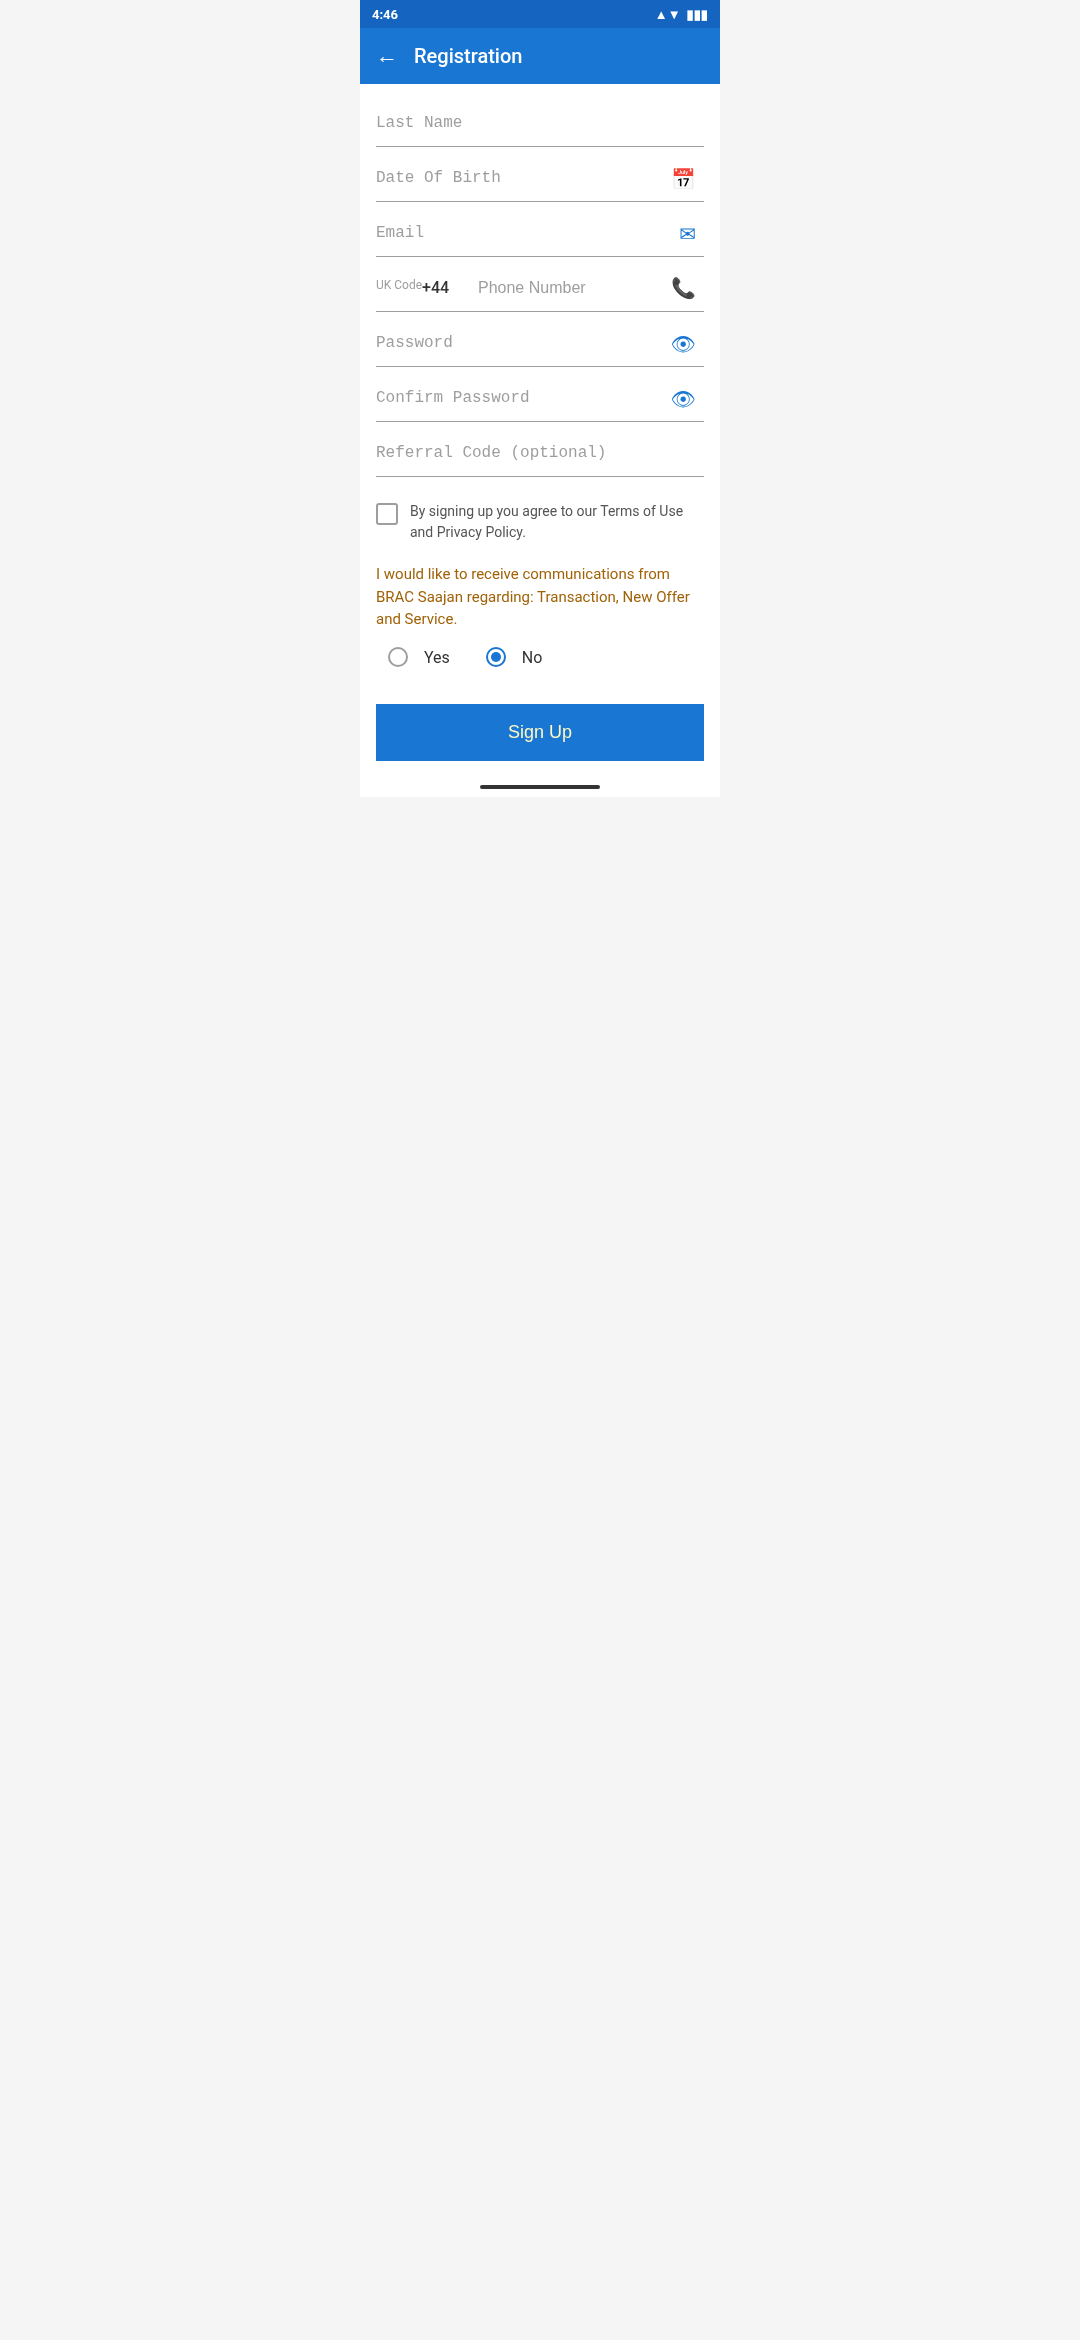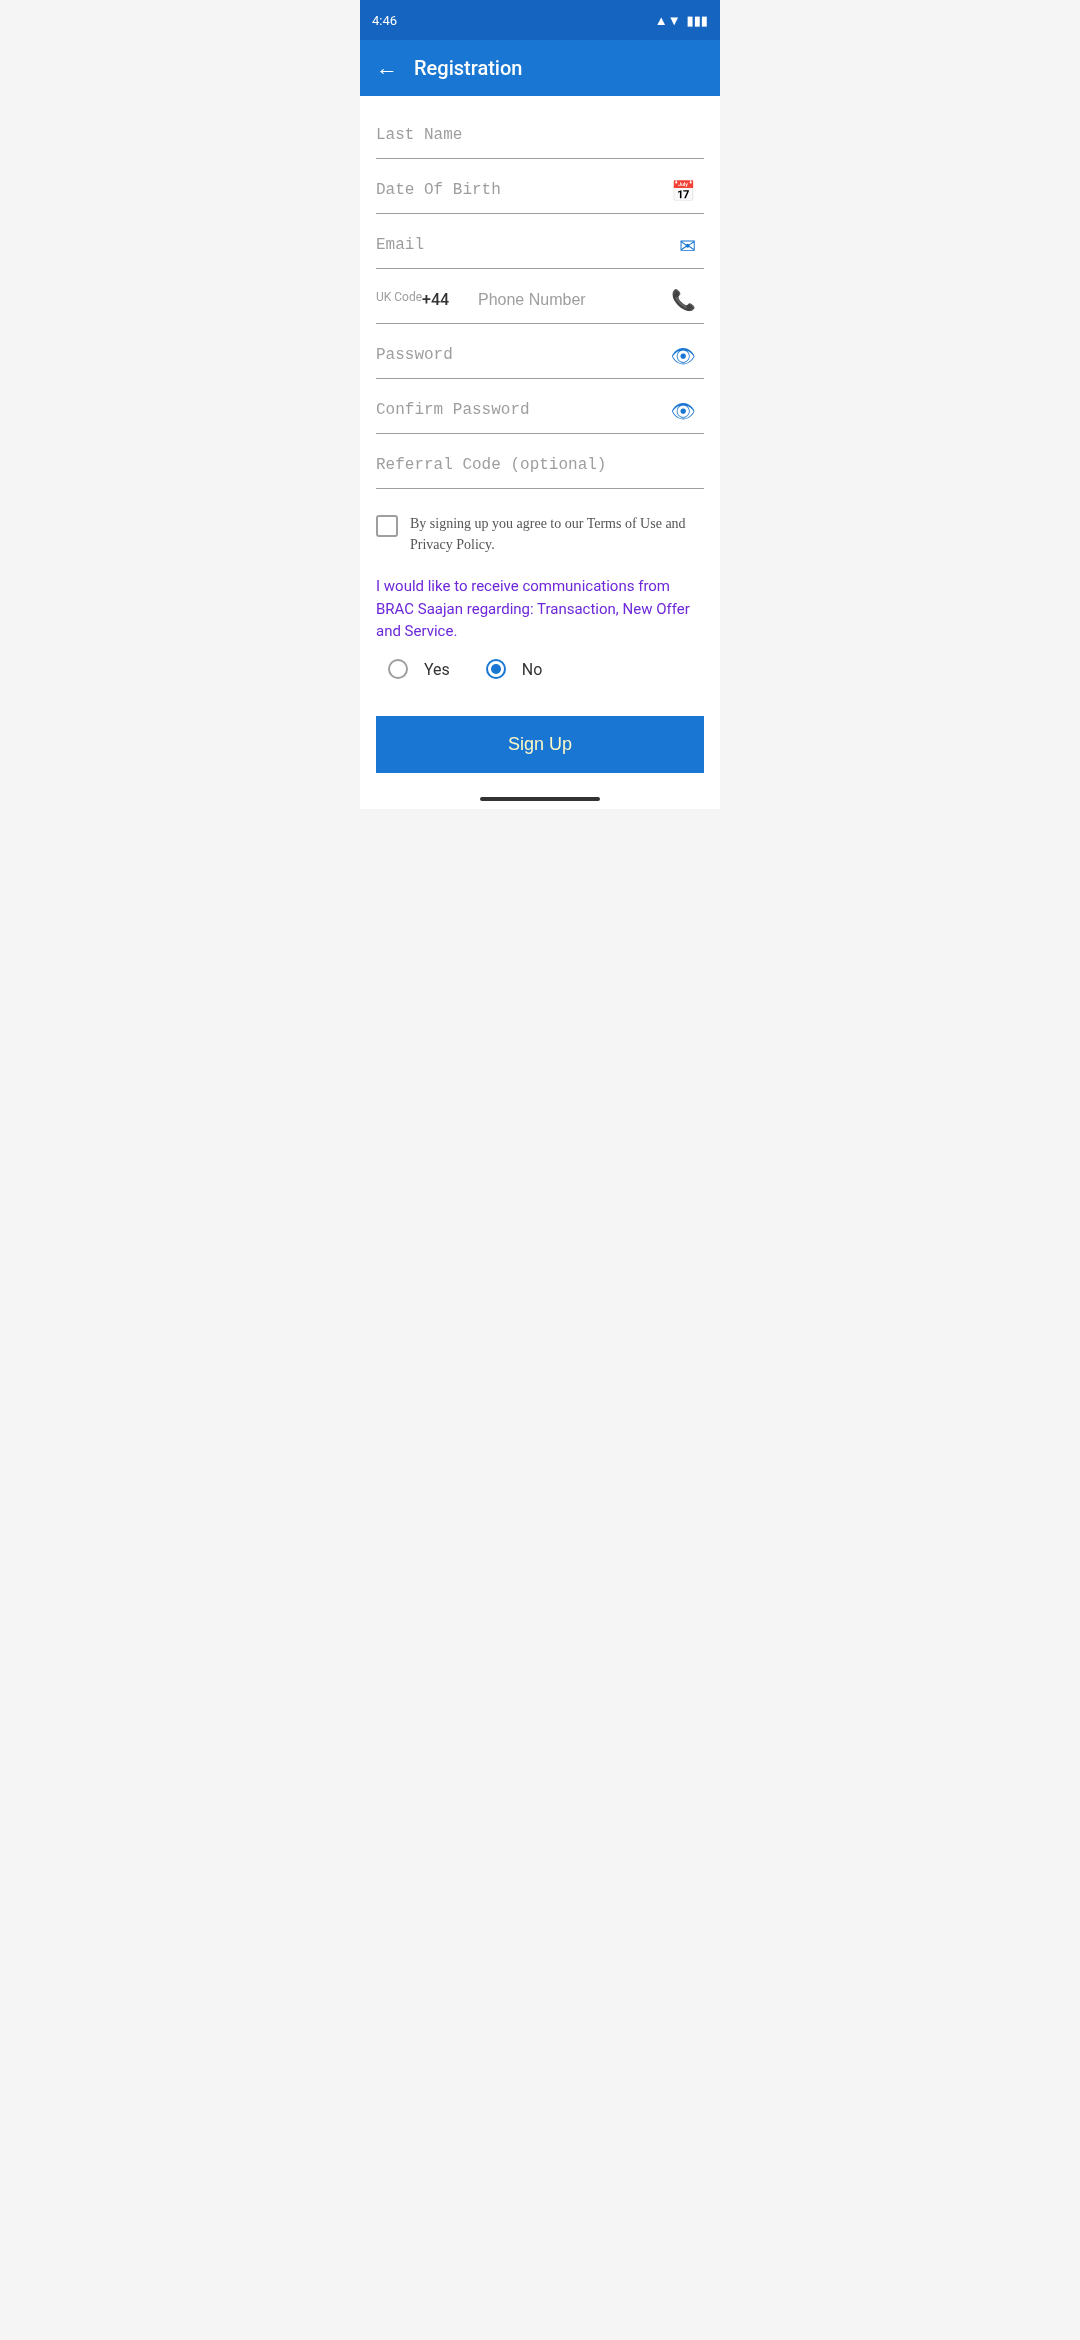--- a/index.html
+++ b/index.html
@@ -19,23 +19,23 @@
       overflow-x: hidden;
     }
 
     .status-bar {
       background: #1565C0;
       color: white;
       display: flex;
       justify-content: space-between;
       align-items: center;
       padding: 4px 12px;
-      height: 40px;
+      height: 28px;
       font-size: 13px;
-      font-weight: 400;
+      font-weight: 700;
     }
 
     .status-bar-left {
       display: flex;
       align-items: center;
       gap: 4px;
     }
 
     .status-bar-right {
       display: flex;
@@ -175,26 +175,25 @@
       flex-shrink: 0;
       margin-top: 2px;
       cursor: pointer;
       background: white;
     }
 
     .checkbox-text {
       font-size: 14px;
       color: #555;
       line-height: 1.5;
-      font-family: Liberation Serif, serif;
     }
 
     .communications-text {
       font-size: 15px;
-      color: #6d28d9;
+      color: #a16207;
       line-height: 1.5;
       padding: 12px 0 8px;
     }
 
     .radio-row {
       display: flex;
       align-items: center;
       gap: 24px;
       padding: 8px 0 16px;
     }

